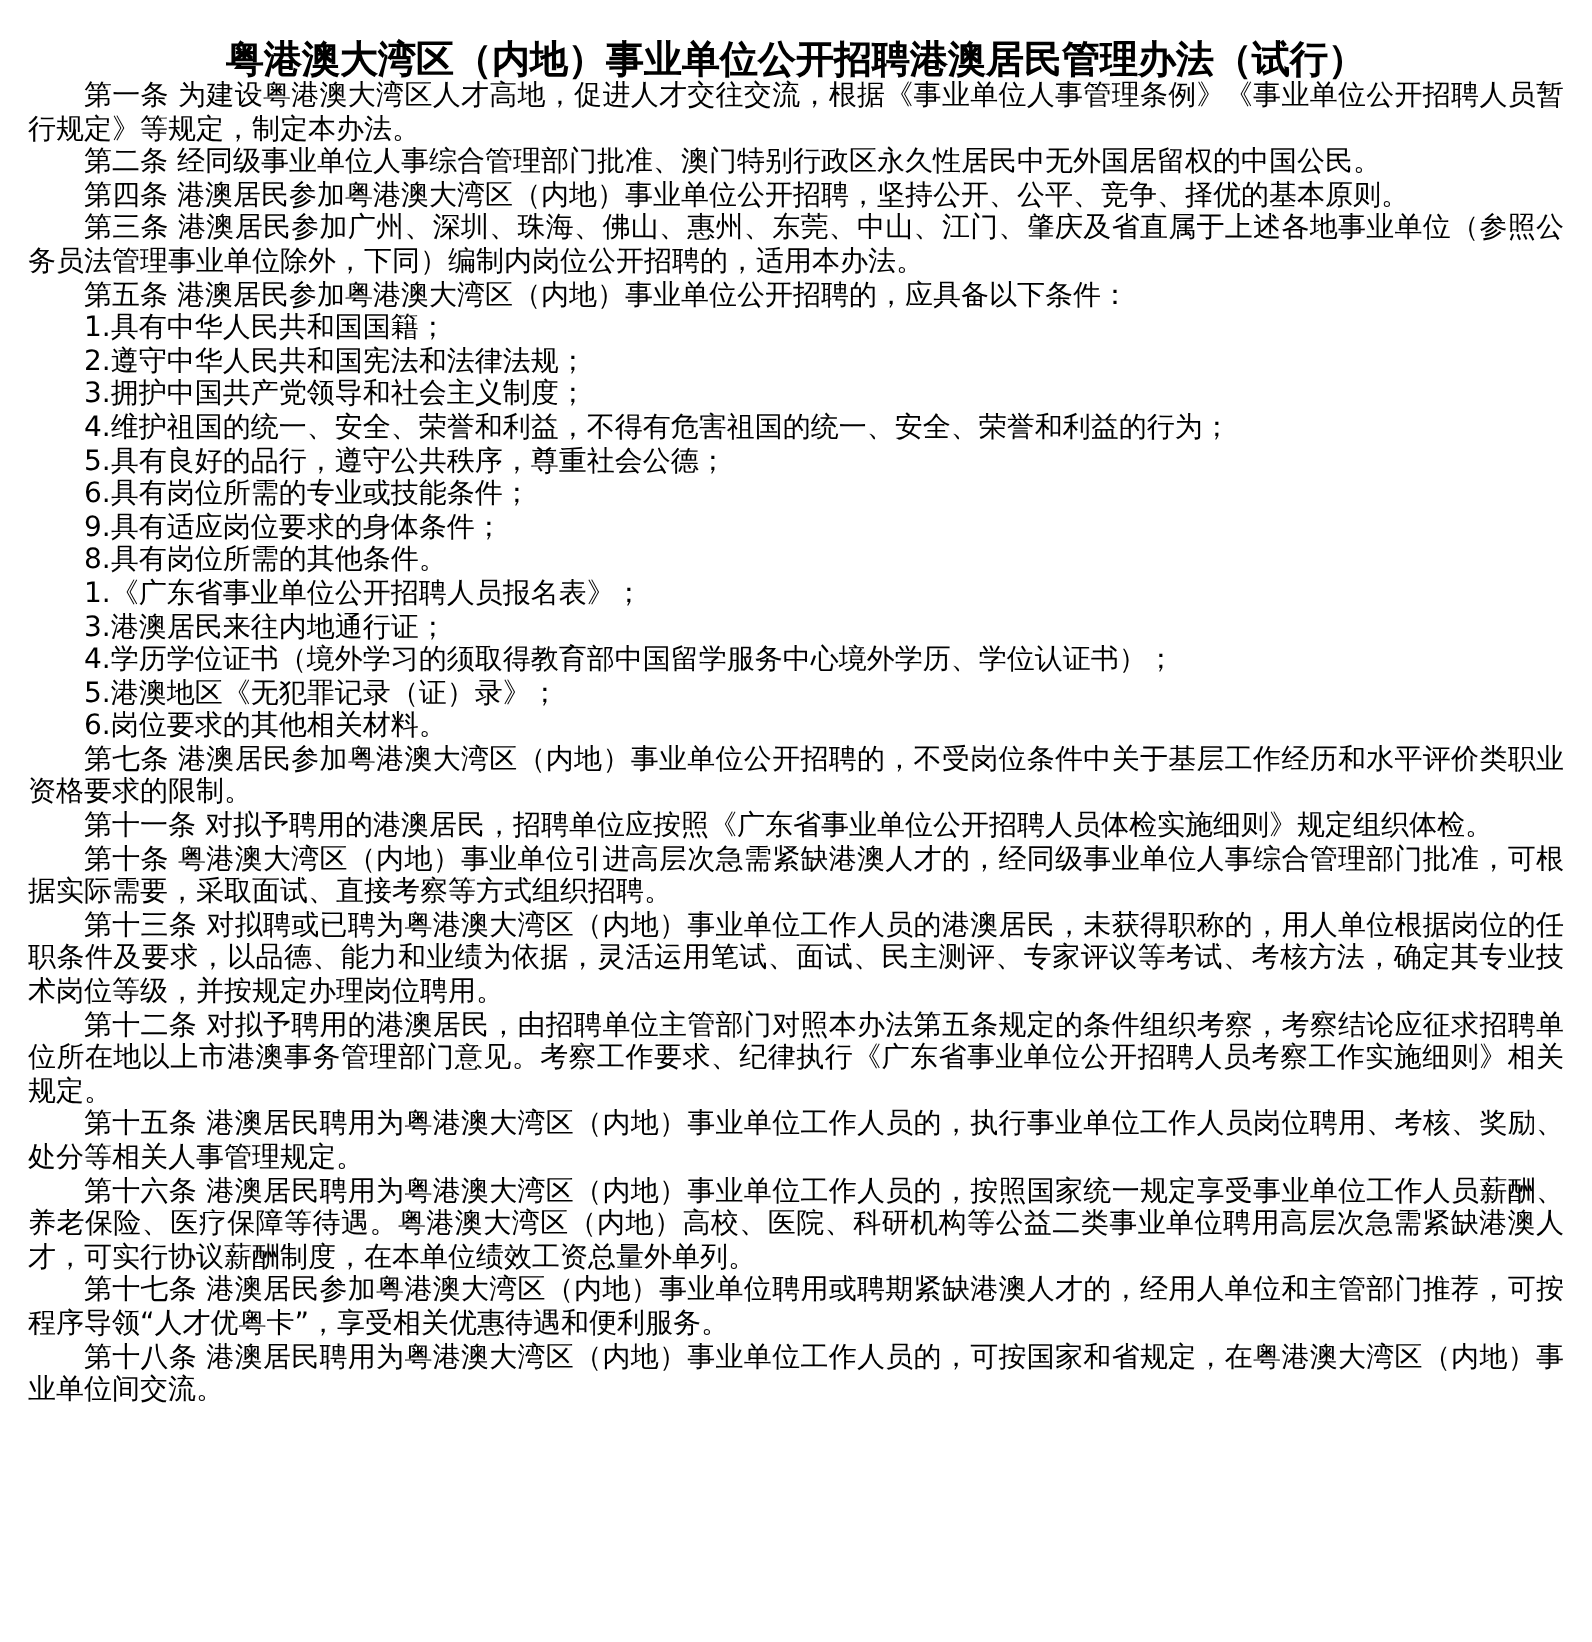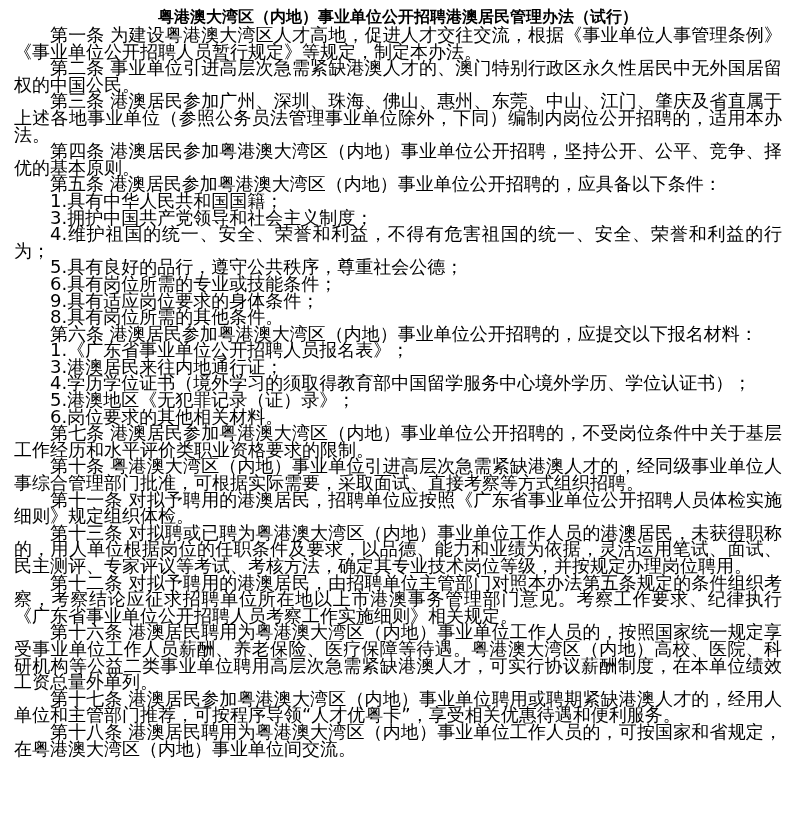--- a/index.html
+++ b/index.html
@@ -16,66 +16,67 @@
   }
   .page {
     width: 796px;
     height: 821px;
     box-sizing: border-box;
     padding: 8px 14px 6px 14px;
     background: #fff;
   }
   .doc-title {
     text-align: center;
-    font-size: 16px;
+    font-size: 19px;
     font-weight: bold;
     line-height: 18px;
-    margin: 0 0 1px 0;
+    margin: 13px 0 1px 0;
     letter-spacing: 0px;
   }
   .para {
-    font-size: 18px;
+    font-size: 14px;
     line-height: 16.6px;
     text-align: justify;
     text-justify: inter-ideograph;
     margin: 0;
     text-indent: 2em;
     letter-spacing: 0px;
   }
   .para.item {
     text-indent: 2em;
   }
 </style>
 </head>
 <body>
 
 <div class="page">
   <h1 class="doc-title">粤港澳大湾区（内地）事业单位公开招聘港澳居民管理办法（试行）</h1>
   <div class="body">
     <p class="para">第一条  为建设粤港澳大湾区人才高地，促进人才交往交流，根据《事业单位人事管理条例》《事业单位公开招聘人员暂行规定》等规定，制定本办法。</p>
-    <p class="para">第二条  事业单位引进高层次急需紧缺港澳人才的、澳门特别行政区永久性居民中无外国居留权的中国公民。</p>
+    <p class="para">第二条  经同级事业单位人事综合管理部门批准、澳门特别行政区永久性居民中无外国居留权的中国公民。</p>
+    <p class="para">第四条  港澳居民参加粤港澳大湾区（内地）事业单位公开招聘，坚持公开、公平、竞争、择优的基本原则。</p>
     <p class="para">第三条  港澳居民参加广州、深圳、珠海、佛山、惠州、东莞、中山、江门、肇庆及省直属于上述各地事业单位（参照公务员法管理事业单位除外，下同）编制内岗位公开招聘的，适用本办法。</p>
-    <p class="para">第四条  港澳居民参加粤港澳大湾区（内地）事业单位公开招聘，坚持公开、公平、竞争、择优的基本原则。</p>
     <p class="para">第五条  港澳居民参加粤港澳大湾区（内地）事业单位公开招聘的，应具备以下条件：</p>
     <p class="para item">1.具有中华人民共和国国籍；</p>
+    <p class="para item">2.遵守中华人民共和国宪法和法律法规；</p>
     <p class="para item">3.拥护中国共产党领导和社会主义制度；</p>
     <p class="para item">4.维护祖国的统一、安全、荣誉和利益，不得有危害祖国的统一、安全、荣誉和利益的行为；</p>
     <p class="para item">5.具有良好的品行，遵守公共秩序，尊重社会公德；</p>
     <p class="para item">6.具有岗位所需的专业或技能条件；</p>
     <p class="para item">9.具有适应岗位要求的身体条件；</p>
     <p class="para item">8.具有岗位所需的其他条件。</p>
-    <p class="para">第六条  港澳居民参加粤港澳大湾区（内地）事业单位公开招聘的，应提交以下报名材料：</p>
     <p class="para item">1.《广东省事业单位公开招聘人员报名表》；</p>
     <p class="para item">3.港澳居民来往内地通行证；</p>
     <p class="para item">4.学历学位证书（境外学习的须取得教育部中国留学服务中心境外学历、学位认证书）；</p>
     <p class="para item">5.港澳地区《无犯罪记录（证）录》；</p>
     <p class="para item">6.岗位要求的其他相关材料。</p>
     <p class="para">第七条  港澳居民参加粤港澳大湾区（内地）事业单位公开招聘的，不受岗位条件中关于基层工作经历和水平评价类职业资格要求的限制。</p>
+    <p class="para">第十一条  对拟予聘用的港澳居民，招聘单位应按照《广东省事业单位公开招聘人员体检实施细则》规定组织体检。</p>
     <p class="para">第十条  粤港澳大湾区（内地）事业单位引进高层次急需紧缺港澳人才的，经同级事业单位人事综合管理部门批准，可根据实际需要，采取面试、直接考察等方式组织招聘。</p>
-    <p class="para">第十一条  对拟予聘用的港澳居民，招聘单位应按照《广东省事业单位公开招聘人员体检实施细则》规定组织体检。</p>
     <p class="para">第十三条  对拟聘或已聘为粤港澳大湾区（内地）事业单位工作人员的港澳居民，未获得职称的，用人单位根据岗位的任职条件及要求，以品德、能力和业绩为依据，灵活运用笔试、面试、民主测评、专家评议等考试、考核方法，确定其专业技术岗位等级，并按规定办理岗位聘用。</p>
     <p class="para">第十二条  对拟予聘用的港澳居民，由招聘单位主管部门对照本办法第五条规定的条件组织考察，考察结论应征求招聘单位所在地以上市港澳事务管理部门意见。考察工作要求、纪律执行《广东省事业单位公开招聘人员考察工作实施细则》相关规定。</p>
+    <p class="para">第十五条  港澳居民聘用为粤港澳大湾区（内地）事业单位工作人员的，执行事业单位工作人员岗位聘用、考核、奖励、处分等相关人事管理规定。</p>
     <p class="para">第十六条  港澳居民聘用为粤港澳大湾区（内地）事业单位工作人员的，按照国家统一规定享受事业单位工作人员薪酬、养老保险、医疗保障等待遇。粤港澳大湾区（内地）高校、医院、科研机构等公益二类事业单位聘用高层次急需紧缺港澳人才，可实行协议薪酬制度，在本单位绩效工资总量外单列。</p>
     <p class="para">第十七条  港澳居民参加粤港澳大湾区（内地）事业单位聘用或聘期紧缺港澳人才的，经用人单位和主管部门推荐，可按程序导领“人才优粤卡”，享受相关优惠待遇和便利服务。</p>
     <p class="para">第十八条  港澳居民聘用为粤港澳大湾区（内地）事业单位工作人员的，可按国家和省规定，在粤港澳大湾区（内地）事业单位间交流。</p>
 
   </div>
 </div>
 
 </body></html>

